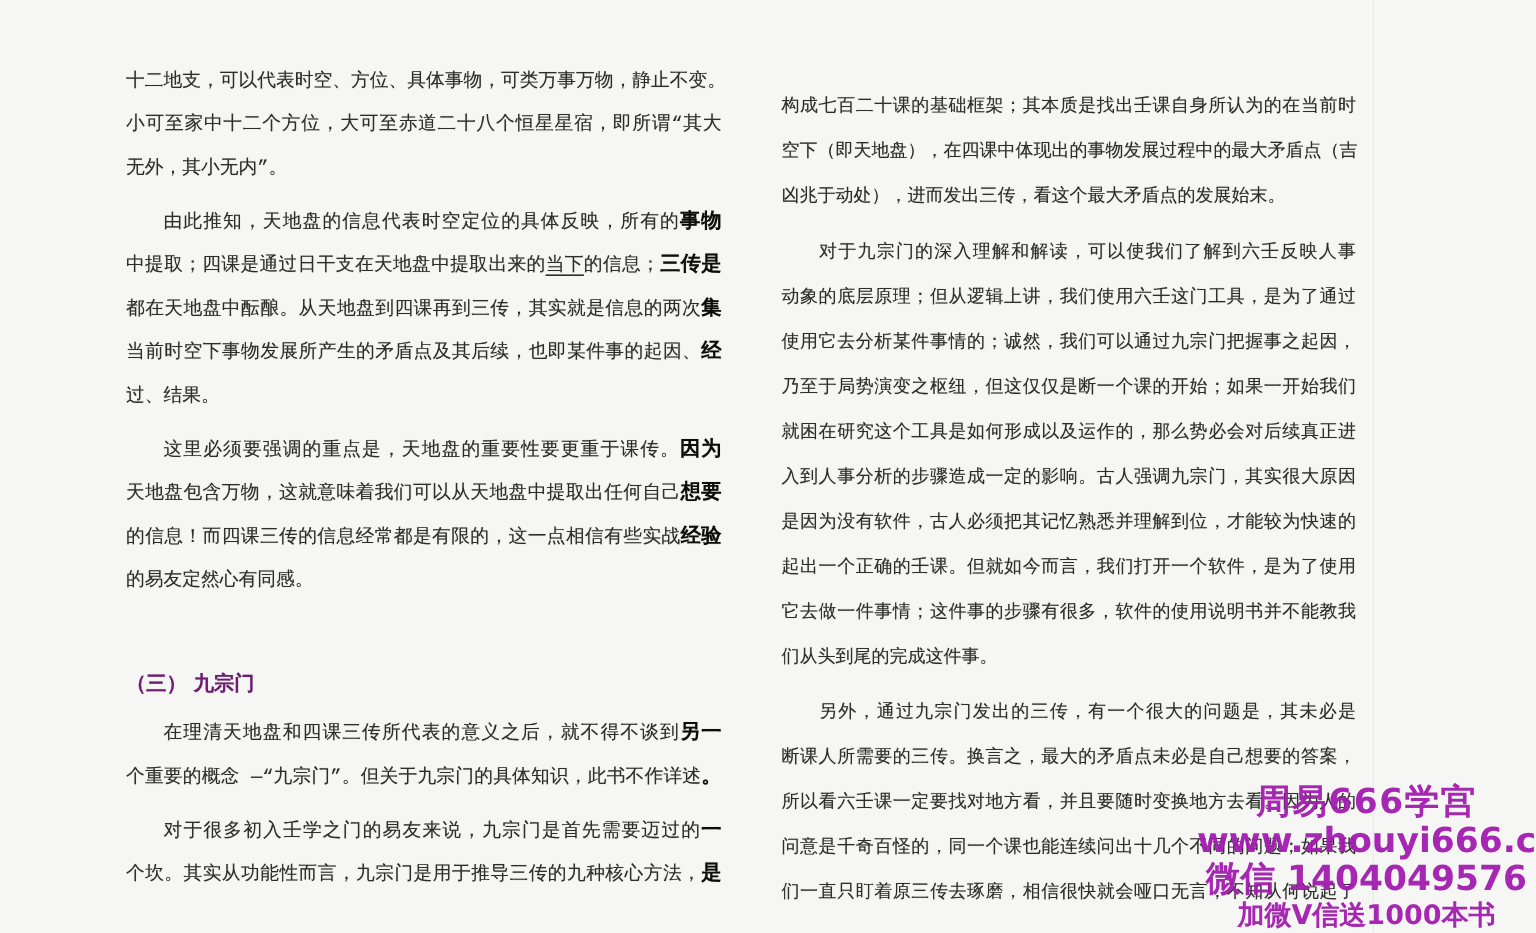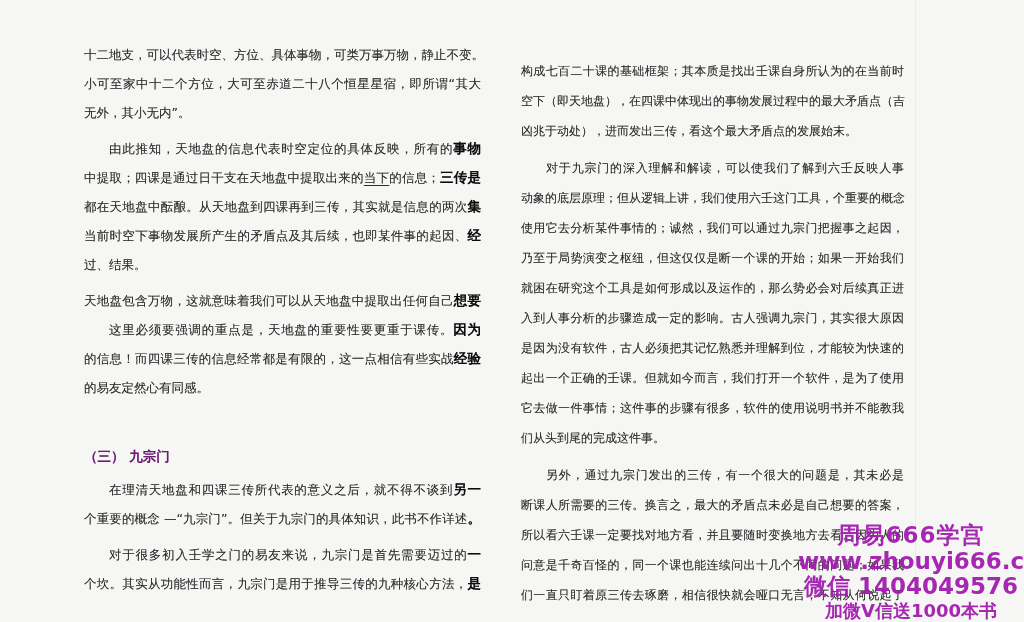--- a/index.html
+++ b/index.html
@@ -6,21 +6,21 @@
   body{
     width:1024px;height:622px;overflow:hidden;position:relative;
     background:#f6f6f4;
     font-family:"DejaVu Sans","Liberation Sans",sans-serif;
   }
   .page{position:absolute;inset:0;}
   .page-edge{position:absolute;top:0;bottom:0;width:1px;background:#ececea;}
   .col{position:absolute;color:#2d2d2d;}
   .col-left{left:84px;top:40px;width:397px;font-size:12.5px;}
   .col-right{left:521px;top:56px;width:383px;font-size:12px;}
-  .para{margin:0 0 7px 0;}
+  .para{margin:0 0 7px 0;font-family:Liberation Mono, monospace;}
   .line{
     white-space:nowrap;
     text-align:justify;
     text-align-last:justify;
     text-shadow:0 0 0.6px rgba(70,70,70,.45);
   }
   .col-left .line{height:29px;line-height:29px;}
   .col-right .line{height:30px;line-height:30px;}
   .line.nofill{text-align-last:left;}
   .line.indent{padding-left:25px;}
@@ -53,22 +53,22 @@
         <div class="line nofill"><span>无外，其小无内”。</span></div>
       </div>
       <div class="para">
         <div class="line indent"><span>由此推知，天地盘的信息代表时空定位的具体反映，所有的</span><span class="seg-b">事物</span></div>
         <div class="line"><span>中提取；四课是通过日干支在天地盘中提取出来的</span><span class="seg-u">当下</span><span>的信息；</span><span class="seg-b">三传是</span></div>
         <div class="line"><span>都在天地盘中酝酿。从天地盘到四课再到三传，其实就是信息的两次</span><span class="seg-b">集</span></div>
         <div class="line"><span>当前时空下事物发展所产生的矛盾点及其后续，也即某件事的起因、</span><span class="seg-b">经</span></div>
         <div class="line nofill"><span>过、结果。</span></div>
       </div>
       <div class="para">
+        <div class="line indent"><span>这里必须要强调的重点是，天地盘的重要性要更重于课传。</span><span class="seg-b">因为</span></div>
         <div class="line"><span>天地盘包含万物，这就意味着我们可以从天地盘中提取出任何自己</span><span class="seg-b">想要</span></div>
-        <div class="line indent"><span>这里必须要强调的重点是，天地盘的重要性要更重于课传。</span><span class="seg-b">因为</span></div>
         <div class="line"><span>的信息！而四课三传的信息经常都是有限的，这一点相信有些实战</span><span class="seg-b">经验</span></div>
         <div class="line nofill"><span>的易友定然心有同感。</span></div>
       </div>
       <div class="heading">（三） 九宗门</div>
       <div class="para">
         <div class="line indent"><span>在理清天地盘和四课三传所代表的意义之后，就不得不谈到</span><span class="seg-b">另一</span></div>
         <div class="line"><span>个重要的概念 —“九宗门”。但关于九宗门的具体知识，此书不作详述</span><span class="seg-b">。</span></div>
       </div>
       <div class="para">
         <div class="line indent"><span>对于很多初入壬学之门的易友来说，九宗门是首先需要迈过的</span><span class="seg-b">一</span></div>
@@ -76,21 +76,21 @@
       </div>
     </div>
   <div class="col col-right">
       <div class="para">
         <div class="line"><span>构成七百二十课的基础框架；其本质是找出壬课自身所认为的在当前时</span></div>
         <div class="line"><span>空下（即天地盘），在四课中体现出的事物发展过程中的最大矛盾点（吉</span></div>
         <div class="line nofill"><span>凶兆于动处），进而发出三传，看这个最大矛盾点的发展始末。</span></div>
       </div>
       <div class="para">
         <div class="line indent"><span>对于九宗门的深入理解和解读，可以使我们了解到六壬反映人事</span></div>
-        <div class="line"><span>动象的底层原理；但从逻辑上讲，我们使用六壬这门工具，个重要的概念</span></div>
+        <div class="line"><span>动象的底层原理；但从逻辑上讲，我们使用六壬这门工具，是为了通过</span></div>
         <div class="line"><span>使用它去分析某件事情的；诚然，我们可以通过九宗门把握事之起因，</span></div>
         <div class="line"><span>乃至于局势演变之枢纽，但这仅仅是断一个课的开始；如果一开始我们</span></div>
         <div class="line"><span>就困在研究这个工具是如何形成以及运作的，那么势必会对后续真正进</span></div>
         <div class="line"><span>入到人事分析的步骤造成一定的影响。古人强调九宗门，其实很大原因</span></div>
         <div class="line"><span>是因为没有软件，古人必须把其记忆熟悉并理解到位，才能较为快速的</span></div>
         <div class="line"><span>起出一个正确的壬课。但就如今而言，我们打开一个软件，是为了使用</span></div>
         <div class="line"><span>它去做一件事情；这件事的步骤有很多，软件的使用说明书并不能教我</span></div>
         <div class="line nofill"><span>们从头到尾的完成这件事。</span></div>
       </div>
       <div class="para">

